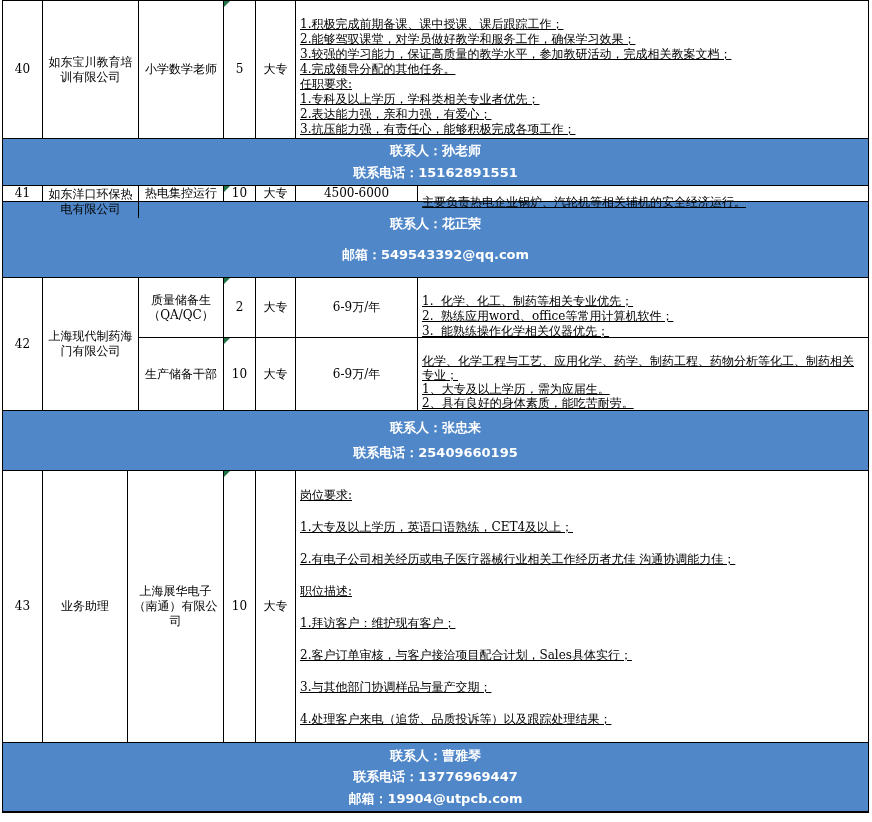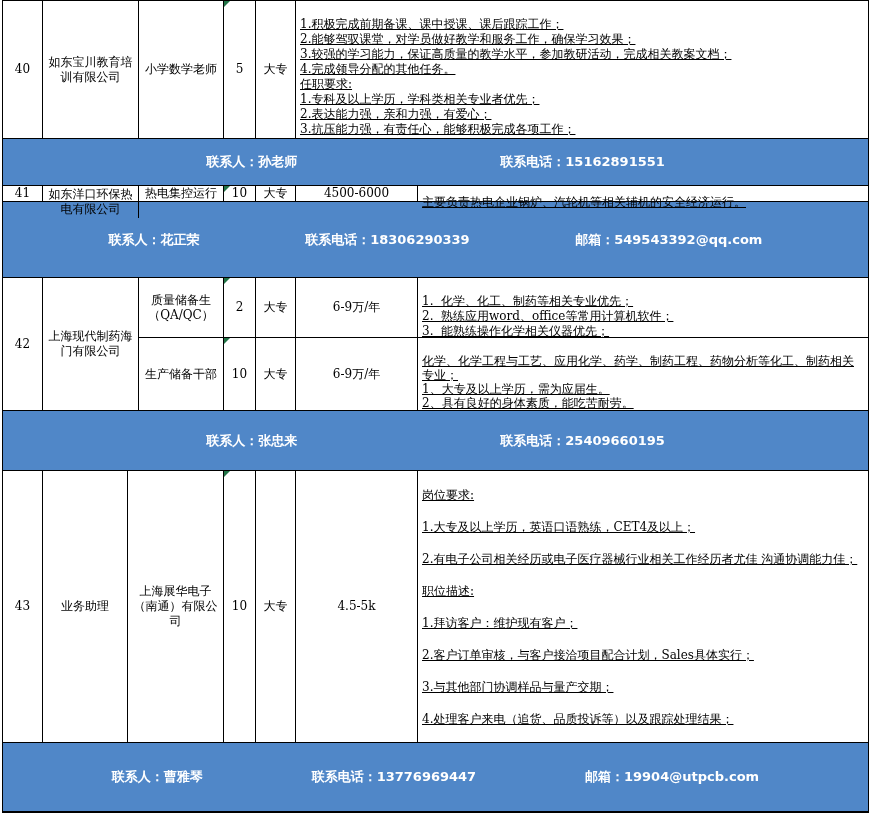--- a/index.html
+++ b/index.html
@@ -43,21 +43,21 @@
   
   .err-flag {
     position: absolute; top: 0; left: 0; width: 0; height: 0;
     border-top: 6px solid #217346; border-right: 6px solid transparent;
   }
 
   
   .contact-band {
     background: #5087c8;
     border-bottom: 1px solid #000;
-    display: flex; flex-direction: row;
+    display: flex; flex-direction: column;
     justify-content: space-evenly; align-items: center;
     color: #fff; font-family: "DejaVu Sans", "Liberation Sans", sans-serif;
     font-weight: bold; font-size: 13px;
   }
   .contact-band.last { border-bottom: none; }
   .contact-line { white-space: nowrap; }
 </style>
 </head>
 <body>
 
@@ -94,21 +94,20 @@
     <div class="cell c-count">
         <span class="err-flag"></span>
         <span>10</span>
       </div>
     <div class="cell c-edu">大专</div>
     <div class="cell c-salary">4500-6000</div>
     <div class="cell c-desc v-center">主要负责热电企业锅炉、汽轮机等相关辅机的安全经济运行。</div>
   </div>
   <div class="contact-band" style="height:76px">
     <div class="contact-line">联系人：花正荣</div>
-    <div class="contact-line">联系电话：18306290339</div>
     <div class="contact-line">邮箱：549543392@qq.com</div>
   </div>
 
   <div class="job-row" style="height:133px">
     <div class="cell c-no">42</div>
     <div class="cell c-company">上海现代制药海门有限公司</div>
     <div class="sub-col">
       <div class="sub-row first" style="height:60px">
         <div class="cell c-pos">质量储备生
 （QA/QC）</div>
@@ -145,21 +144,20 @@
 
   <div class="job-row" style="height:272px">
     <div class="cell c-no">43</div>
     <div class="cell c-pos">业务助理</div>
     <div class="cell c-company">上海展华电子（南通）有限公司</div>
     <div class="cell c-count">
         <span class="err-flag"></span>
         <span>10</span>
       </div>
     <div class="cell c-edu">大专</div>
-    <div class="cell c-salary">4.5-5k</div>
     <div class="cell c-desc lh16">岗位要求:
 
 1.大专及以上学历，英语口语熟练，CET4及以上；
 
 2.有电子公司相关经历或电子医疗器械行业相关工作经历者尤佳 沟通协调能力佳；
 
 职位描述:
 
 1.拜访客户：维护现有客户；
 

